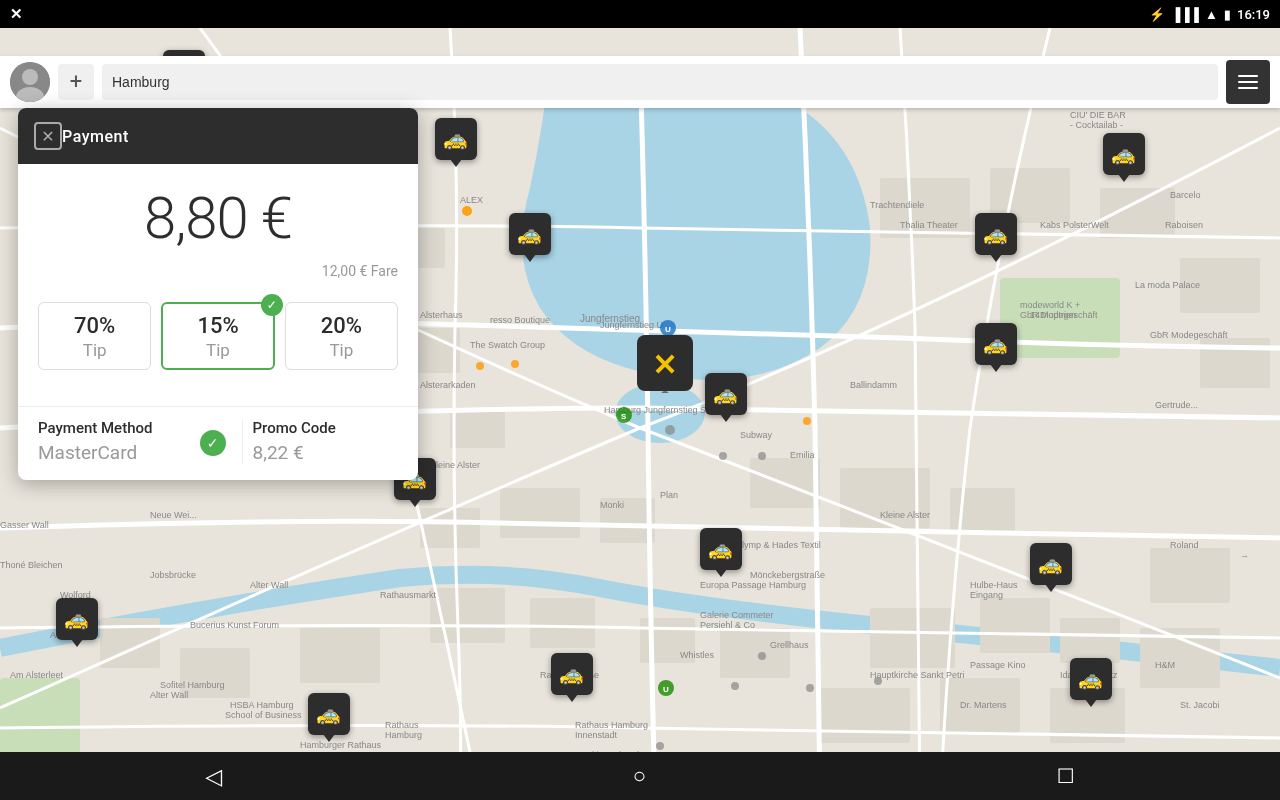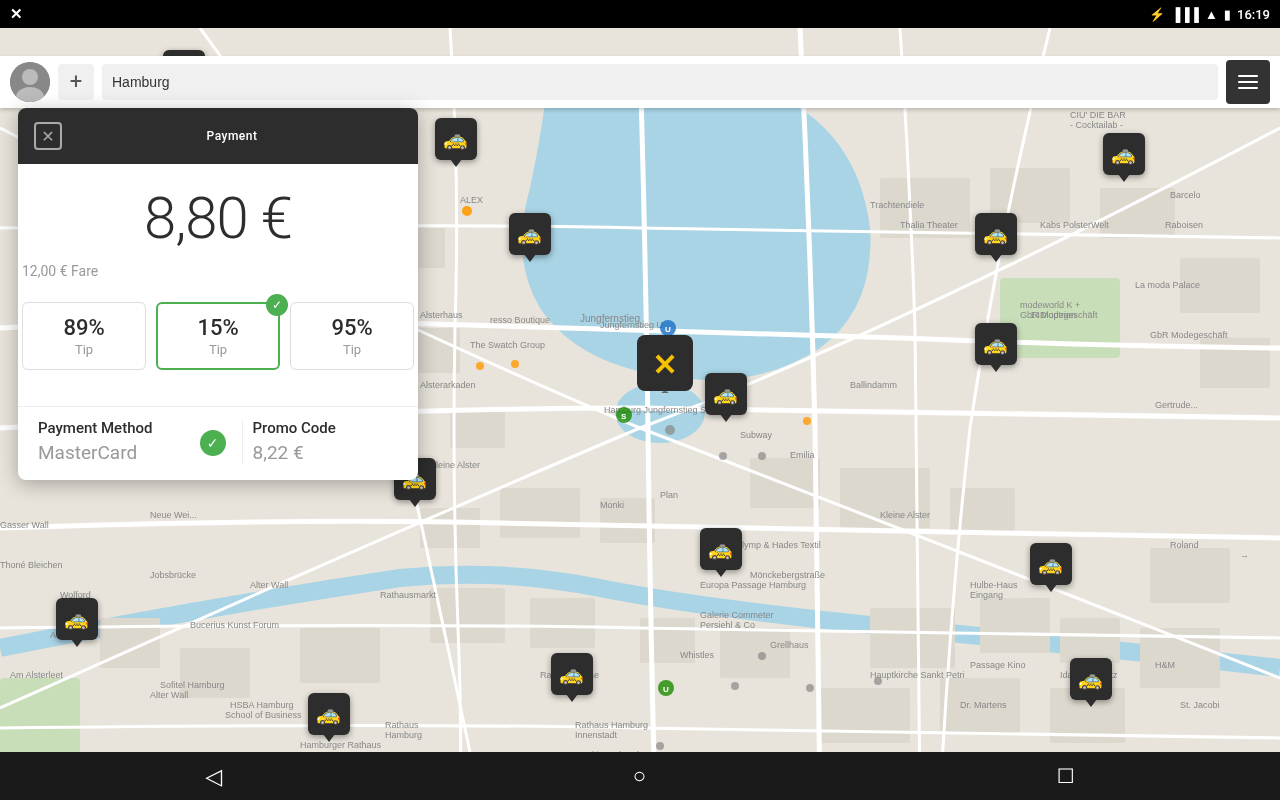--- a/index.html
+++ b/index.html
@@ -77,44 +77,44 @@
     #payment-header {
       background: #2d2d2d; color: #fff; padding: 14px 16px;
       display: flex; align-items: center; position: relative;
     }
     #close-btn {
       width: 28px; height: 28px; background: transparent; border: 2px solid #aaa;
       border-radius: 4px; color: #aaa; font-size: 16px; cursor: pointer;
       display: flex; align-items: center; justify-content: center;
     }
     #payment-title {
-      flex: 1; text-align: center; font-size: 12px; font-weight: 500; letter-spacing: 0.5px;
-    }
-    #payment-body { padding: 20px 4px 16px; }
+      flex: 1; text-align: left; font-size: 16px; font-weight: 500; letter-spacing: 0.5px;
+    }
+    #payment-body { padding: 20px 20px 16px; }
 
     #fare-amount {
       text-align: center; font-size: 58px; font-weight: 300; color: #2d2d2d;
       letter-spacing: -1px; margin-bottom: 8px;
     }
     #fare-breakdown {
-      text-align: left; color: #999; font-size: 14px; line-height: 1.6; margin-bottom: 20px;
+      text-align: right; color: #999; font-size: 14px; line-height: 1.6; margin-bottom: 20px;
     }
 
     
     #tip-row {
       display: flex; gap: 10px; margin-bottom: 20px;
     }
     .tip-btn {
       flex: 1; height: 68px; border: 1px solid #ddd; border-radius: 6px;
       display: flex; flex-direction: column; align-items: center; justify-content: center;
       cursor: pointer; background: #fff;
     }
     .tip-btn.selected { border: 2px solid #4CAF50; }
     .tip-percent { font-size: 22px; font-weight: 500; color: #2d2d2d; }
-    .tip-label { font-size: 13px; color: #999; margin-top: 2px; }
+    .tip-label { font-size: 17px; color: #999; margin-top: 2px; }
     .tip-check {
       width: 22px; height: 22px; background: #4CAF50; border-radius: 50%;
       position: absolute; top: -8px; right: -8px;
       display: flex; align-items: center; justify-content: center;
       color: #fff; font-size: 12px;
     }
     .tip-btn-wrapper { position: relative; flex: 1; }
 
     
     #payment-footer {
@@ -359,34 +359,34 @@
     </div>
     <div id="payment-body">
       <div id="fare-amount">8,80 €</div>
       <div id="fare-breakdown">
         <div>12,00 € Fare</div>
       </div>
 
       <div id="tip-row">
         <div class="tip-btn-wrapper">
           <div class="tip-btn">
-            <span class="tip-percent">89%</span>
+            <span class="tip-percent">70%</span>
             <span class="tip-label">Tip</span>
           </div>
         </div>
         <div class="tip-btn-wrapper" style="position:relative;">
           <div class="tip-btn selected">
             <span class="tip-percent">15%</span>
             <span class="tip-label">Tip</span>
           </div>
           <div class="tip-check">✓</div>
         </div>
         <div class="tip-btn-wrapper">
           <div class="tip-btn">
-            <span class="tip-percent">95%</span>
+            <span class="tip-percent">20%</span>
             <span class="tip-label">Tip</span>
           </div>
         </div>
       </div>
     </div>
 
     <div id="payment-footer">
 
       <div class="payment-info-col">
         <span class="payment-col-label">Payment Method</span>

